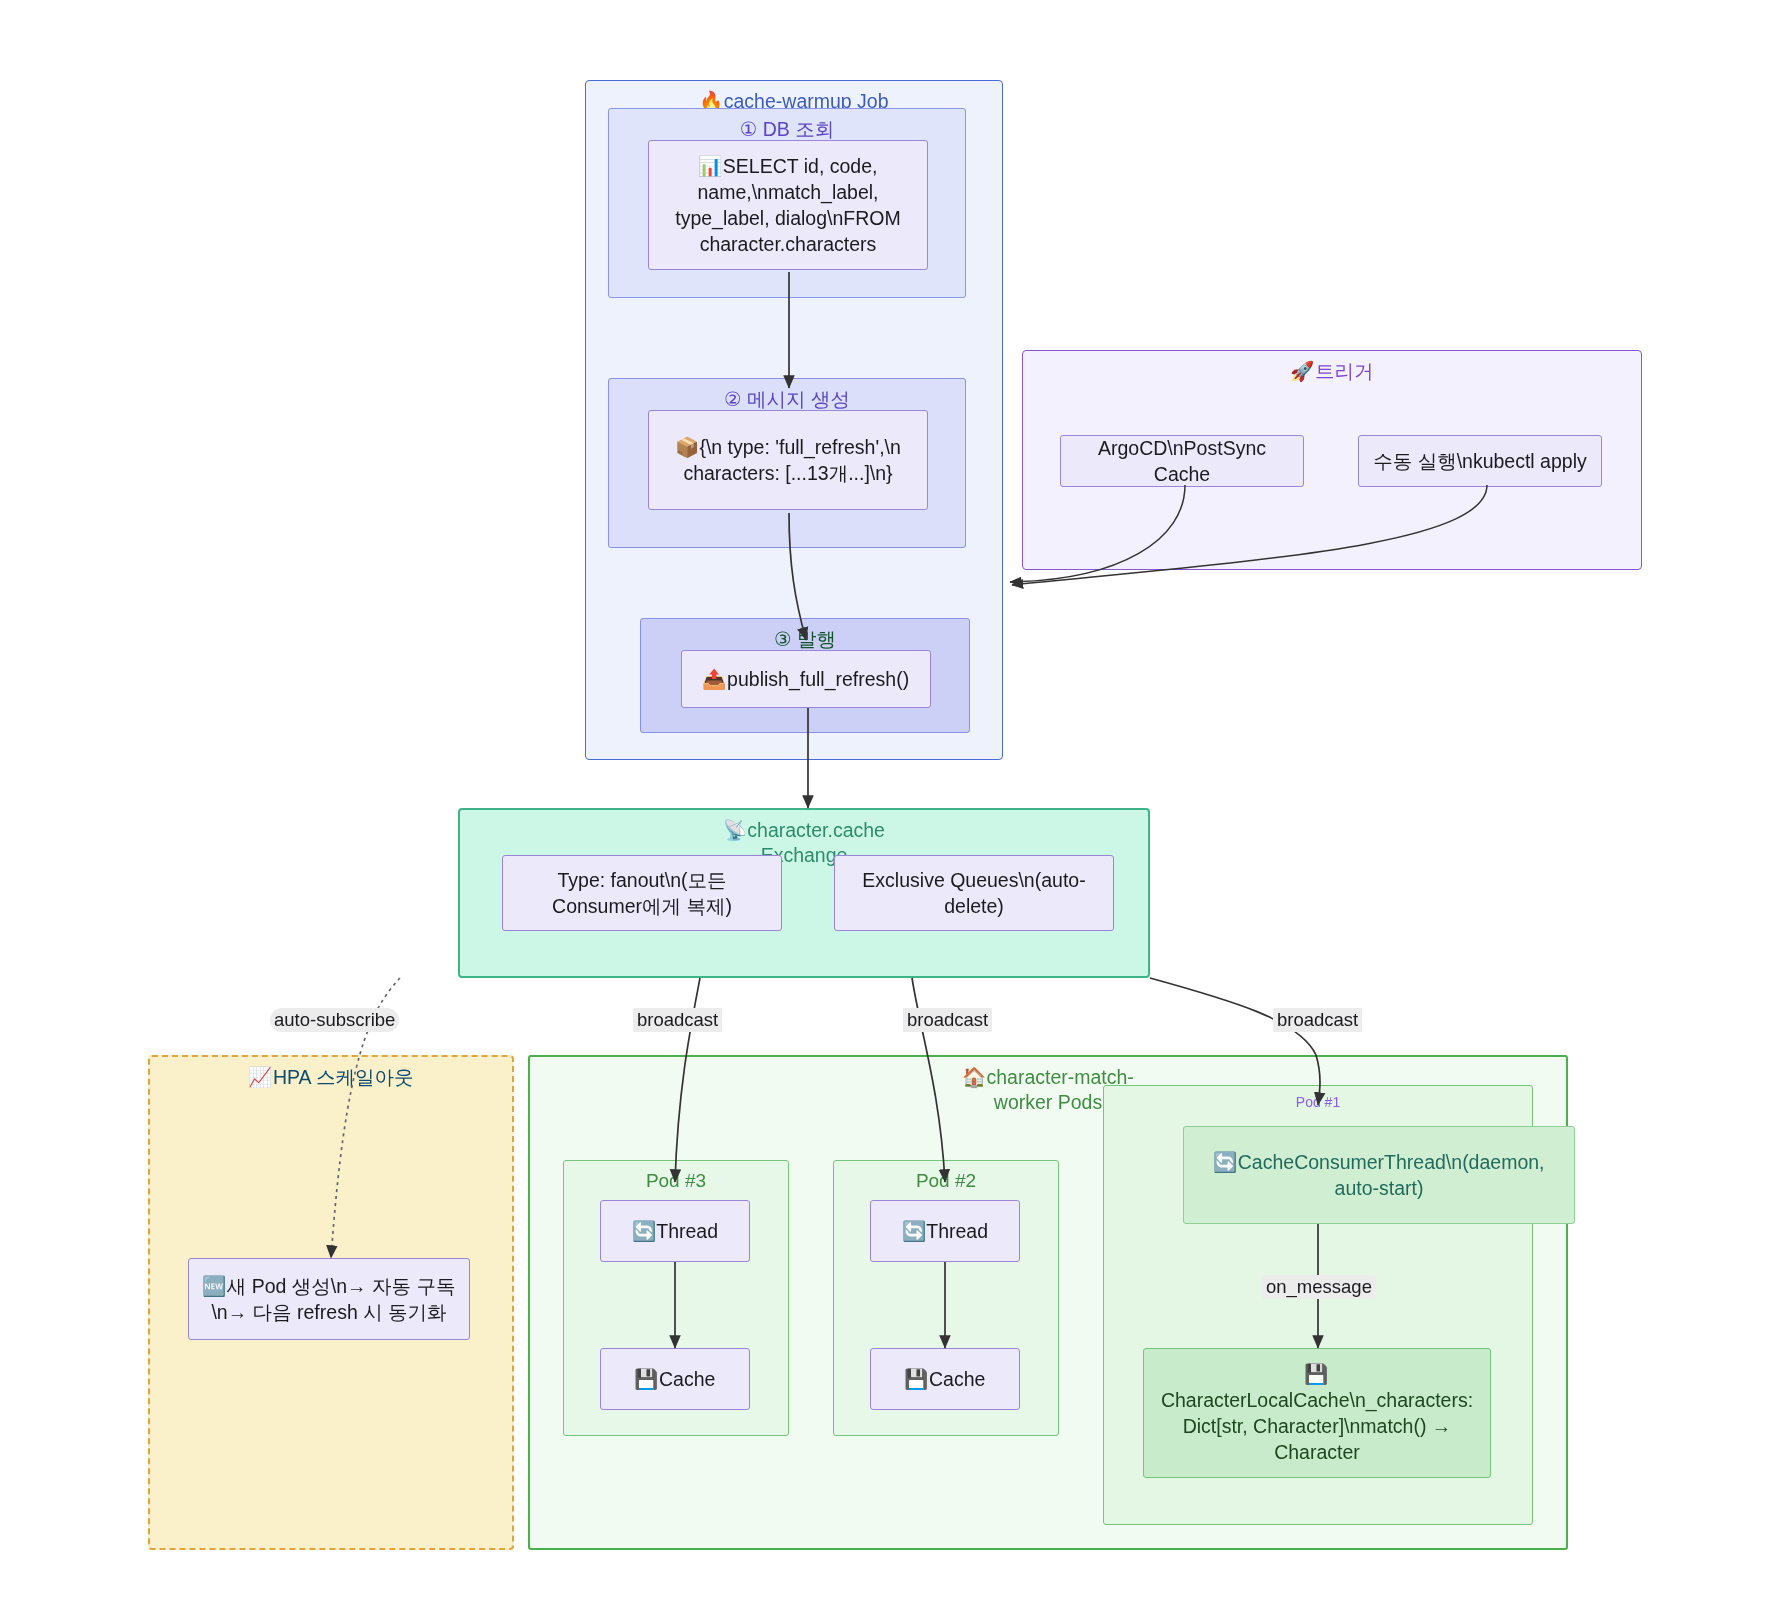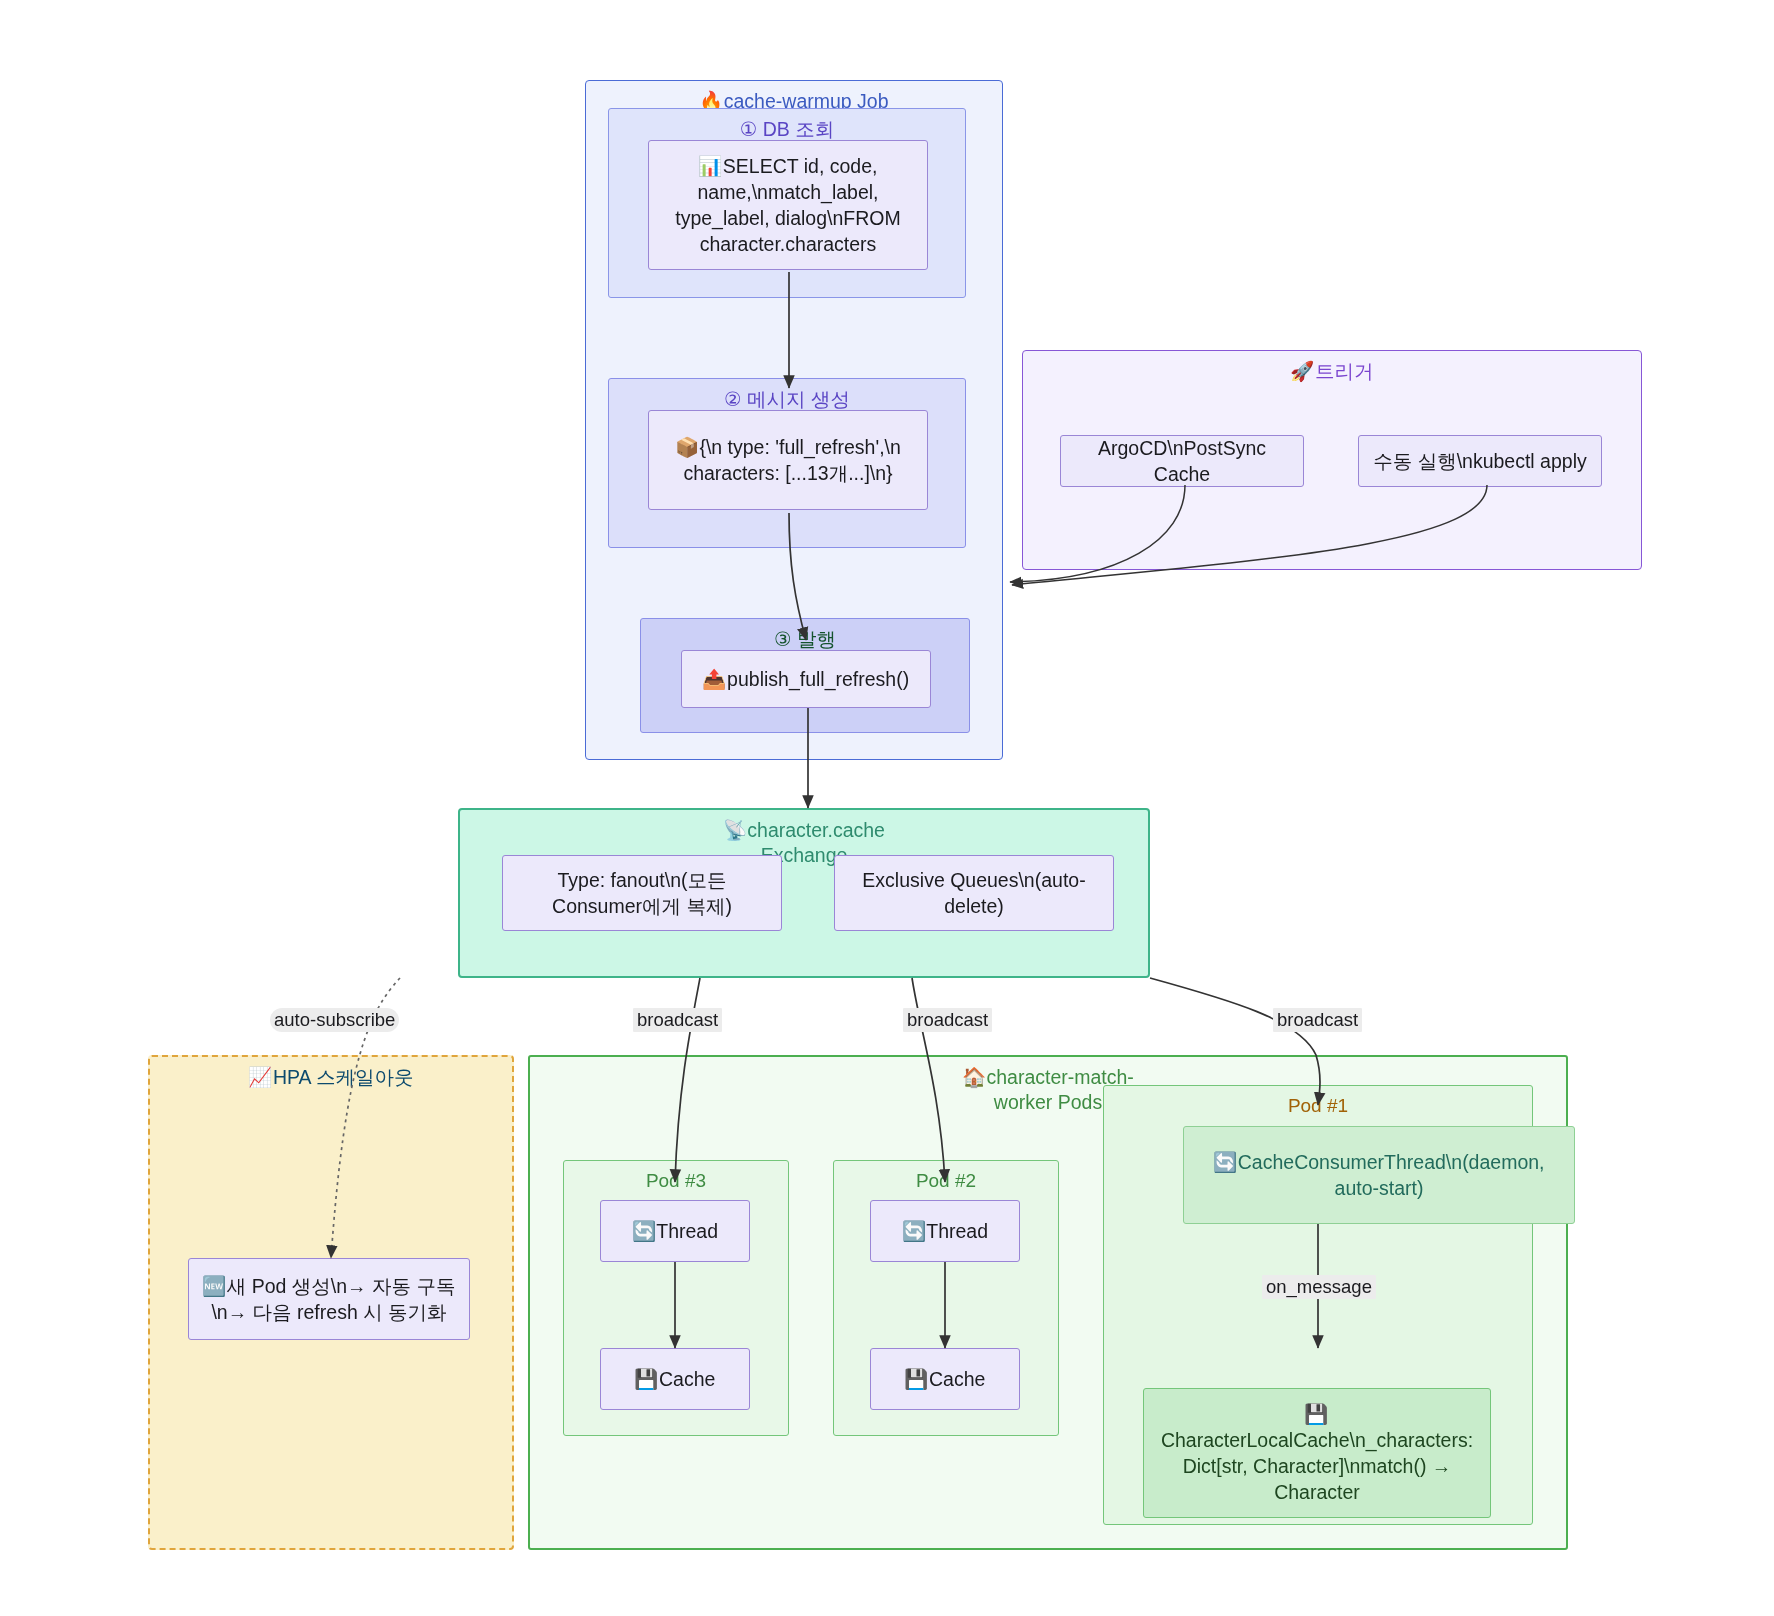--- a/index.html
+++ b/index.html
@@ -101,21 +101,21 @@
     border: 1.3px solid #74c67a;
     border-radius: 3px;
   }
   .c-pod > .cl-title { color: #3f8c43; font-size: 19px; }
 
   .c-podbig {
     background: #e4f7e4;
     border: 1.3px solid #74c67a;
     border-radius: 3px;
   }
-  .c-podbig > .cl-title { color: #a16207; font-size: 19px; }
+  .c-podbig > .cl-title { color: #8b5cf6; font-size: 14px; }
 
   
   .node {
     position: absolute;
     z-index: 4;
     display: flex;
     align-items: center;
     justify-content: center;
     text-align: center;
     font-size: 19.5px;
@@ -269,17 +269,17 @@
   <div class="node n-violet" style="left:870px; top:1348px; width:150px; height:62px;">
     <span>💾Cache</span>
   </div>
 
   <div class="cluster c-podbig" style="left:1103px; top:1085px; width:430px; height:440px;">
     <div class="cl-title">Pod #1</div>
   </div>
   <div class="node n-greenlite" style="left:1183px; top:1126px; width:392px; height:98px;">
     <span>🔄CacheConsumerThread\n(daemon, auto-start)</span>
   </div>
-  <div class="node n-green" style="left:1143px; top:1388px; width:348px; height:130px;">
+  <div class="node n-green" style="left:1143px; top:1348px; width:348px; height:130px;">
     <span>💾CharacterLocalCache\n_characters: Dict[str, Character]\nmatch() → Character</span>
   </div>
 
 </div>
 
 </body></html>

